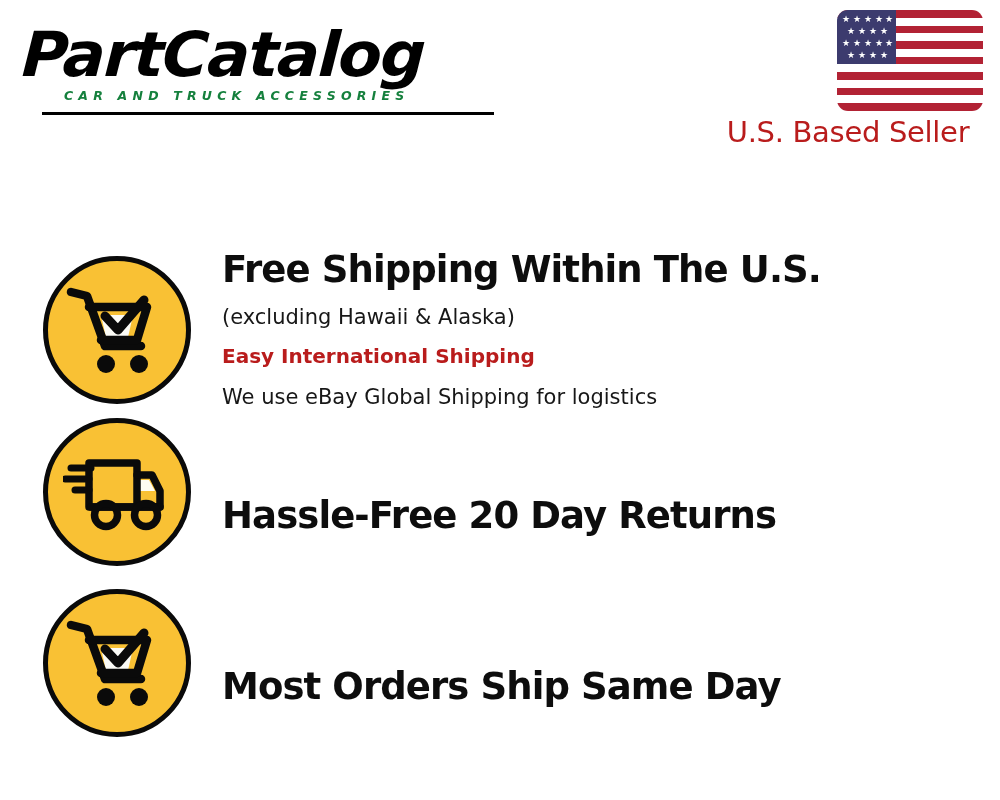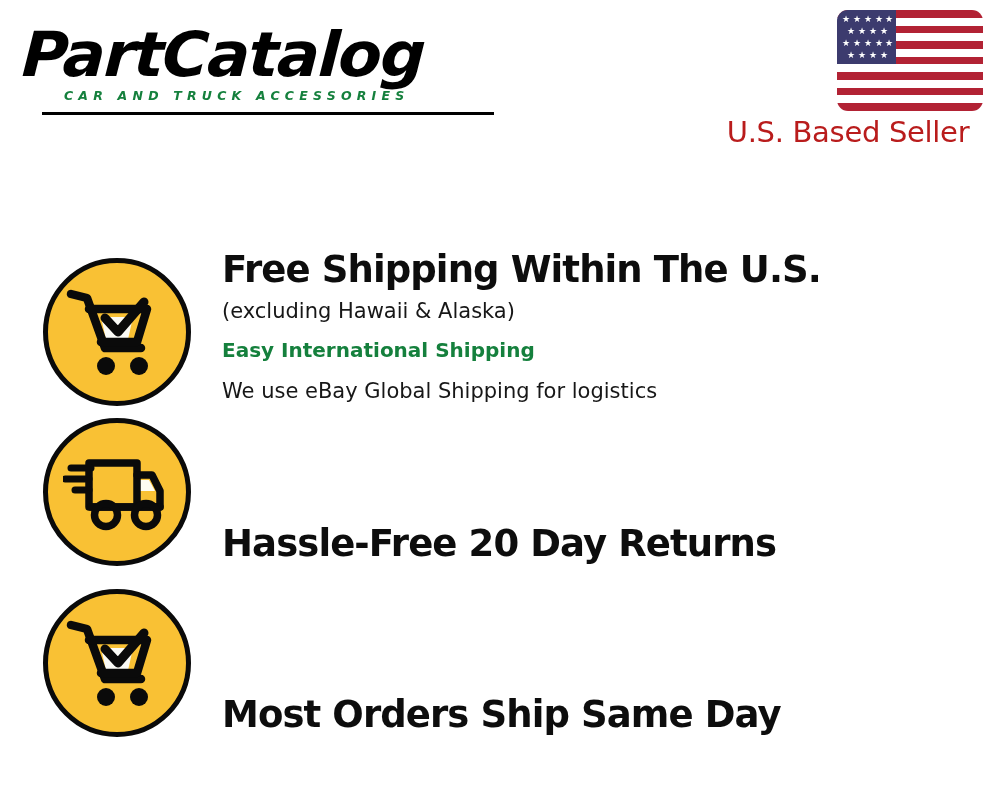--- a/index.html
+++ b/index.html
@@ -121,21 +121,21 @@
     position: absolute;
     left: 0;
     top: 210px;
     width: 1000px;
   }
   .feature-row {
     position: absolute;
     left: 0;
     width: 828px;
     display: flex;
-    align-items: flex-end;
+    align-items: center;
   }
   .row-1 { top: 38px; }
   .row-2 { top: 208px; }
   .row-3 { top: 379px; }
 
   .icon-badge {
     position: relative;
     flex: 0 0 auto;
     width: 148px;
     height: 148px;
@@ -165,29 +165,29 @@
     line-height: 44px;
     color: #0d0d0d;
     white-space: nowrap;
   }
   .feature-sub {
     font-family: "DejaVu Sans", sans-serif;
     font-size: 21px;
     font-weight: 400;
     line-height: 30px;
     color: #171717;
-    margin-top: 4px;
+    margin-top: 10px;
     white-space: nowrap;
   }
   .feature-sub-strong {
     font-family: "DejaVu Sans", sans-serif;
     font-size: 20px;
     font-weight: 700;
     line-height: 28px;
-    color: #15803d;
+    color: #b91c1c;
     margin-top: 10px;
     white-space: nowrap;
   }
   .feature-sub-2 {
     font-family: "DejaVu Sans", sans-serif;
     font-size: 21px;
     font-weight: 400;
     line-height: 30px;
     color: #171717;
     margin-top: 12px;

